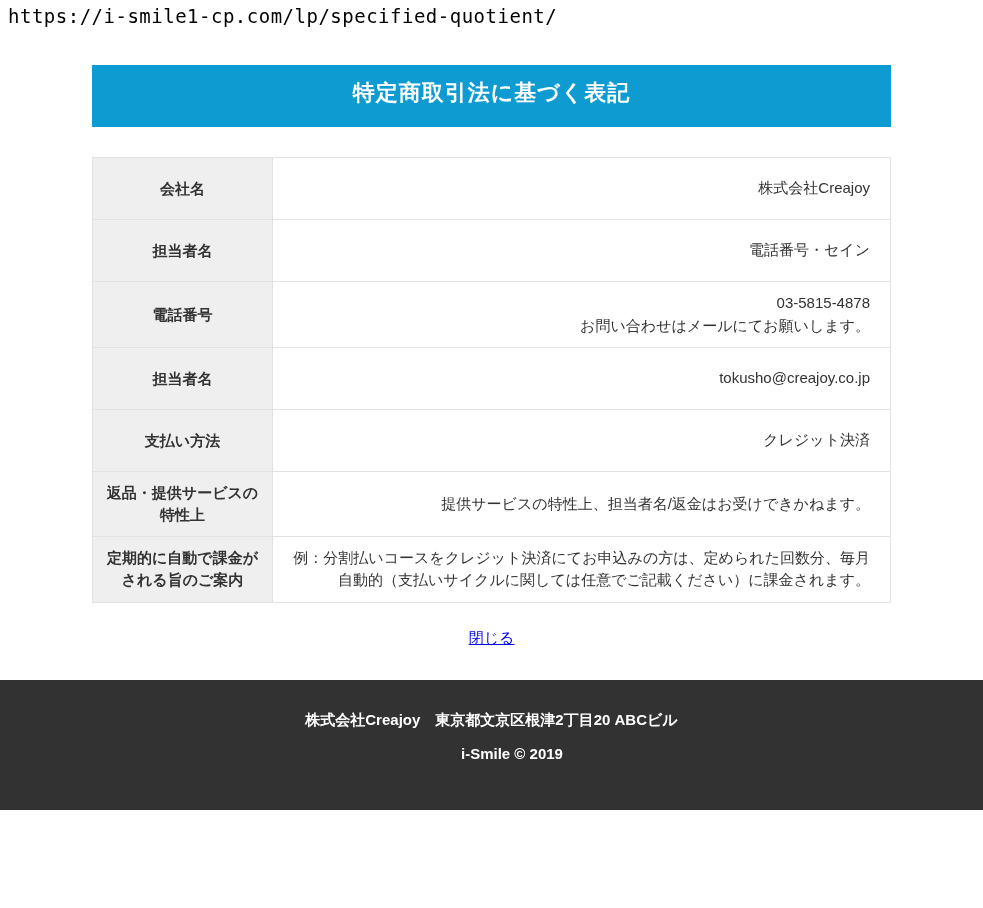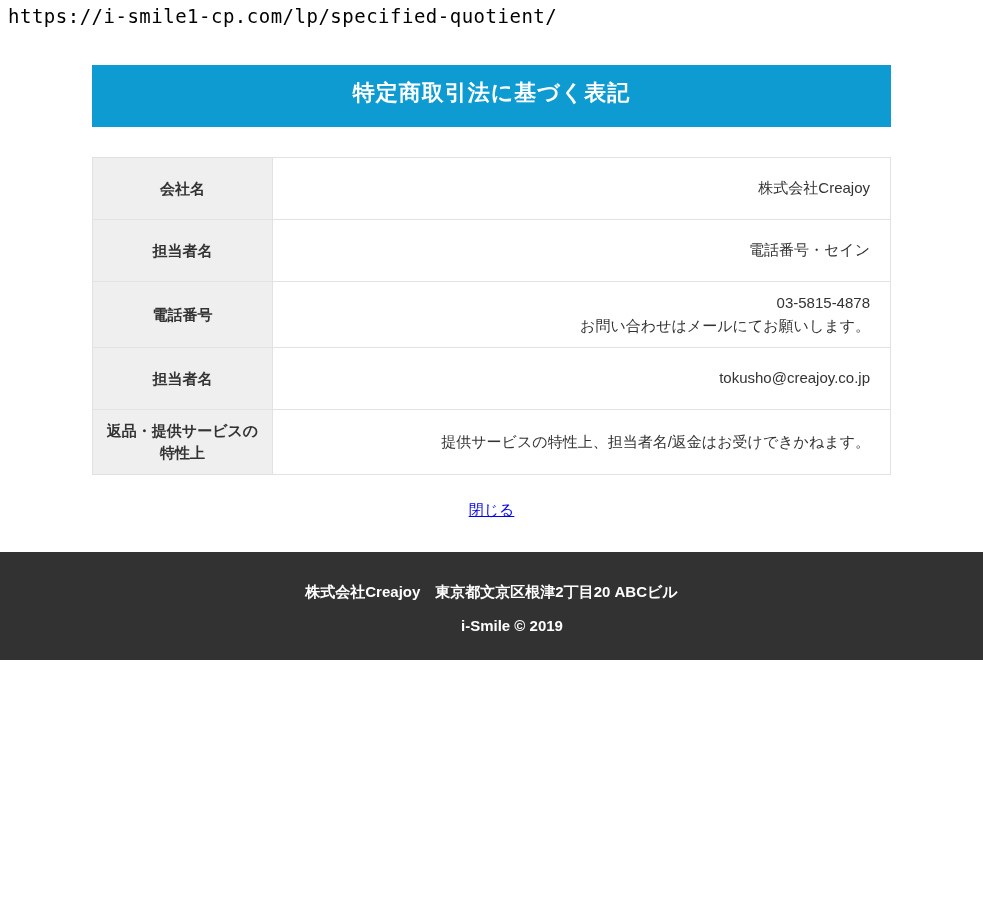--- a/index.html
+++ b/index.html
@@ -65,21 +65,21 @@
     color: #0000ee;
     font-size: 15px;
     text-decoration: underline;
     cursor: pointer;
   }
   footer.site-footer {
     background: #323232;
     color: #ffffff;
     text-align: center;
     padding: 31px 0 0 0;
-    height: 108px;
+    height: 130px;
   }
   footer.site-footer p { margin: 0; font-size: 15px; font-weight: bold; }
   footer.site-footer p + p { margin-top: 15px; margin-left: 41px; }
 </style>
 </head>
 <body>
 
 <div class="page">
 
   <div class="url-bar">https://i-smile1-cp.com/lp/specified-quotient/</div>
@@ -101,22 +101,30 @@
           <tr>
             <th>電話番号</th>
             <td>03-5815-4878
 お問い合わせはメールにてお願いします。</td>
           </tr>
           <tr>
             <th>担当者名</th>
             <td>tokusho@creajoy.co.jp</td>
           </tr>
           <tr>
+            <th>支払い方法</th>
+            <td>クレジット決済</td>
+          </tr>
+          <tr>
             <th>返品・提供サービスの特性上</th>
             <td>提供サービスの特性上、担当者名/返金はお受けできかねます。</td>
+          </tr>
+          <tr>
+            <th>定期的に自動で課金がされる旨のご案内</th>
+            <td>例：分割払いコースをクレジット決済にてお申込みの方は、定められた回数分、毎月自動的（支払いサイクルに関しては任意でご記載ください）に課金されます。</td>
           </tr>
         </tbody>
     </table>
 
     <div class="close-wrap">
       <a href="#" class="close-link" style="color: rgb(0, 0, 238);">閉じる</a>
     </div>
 
   </div>
 

